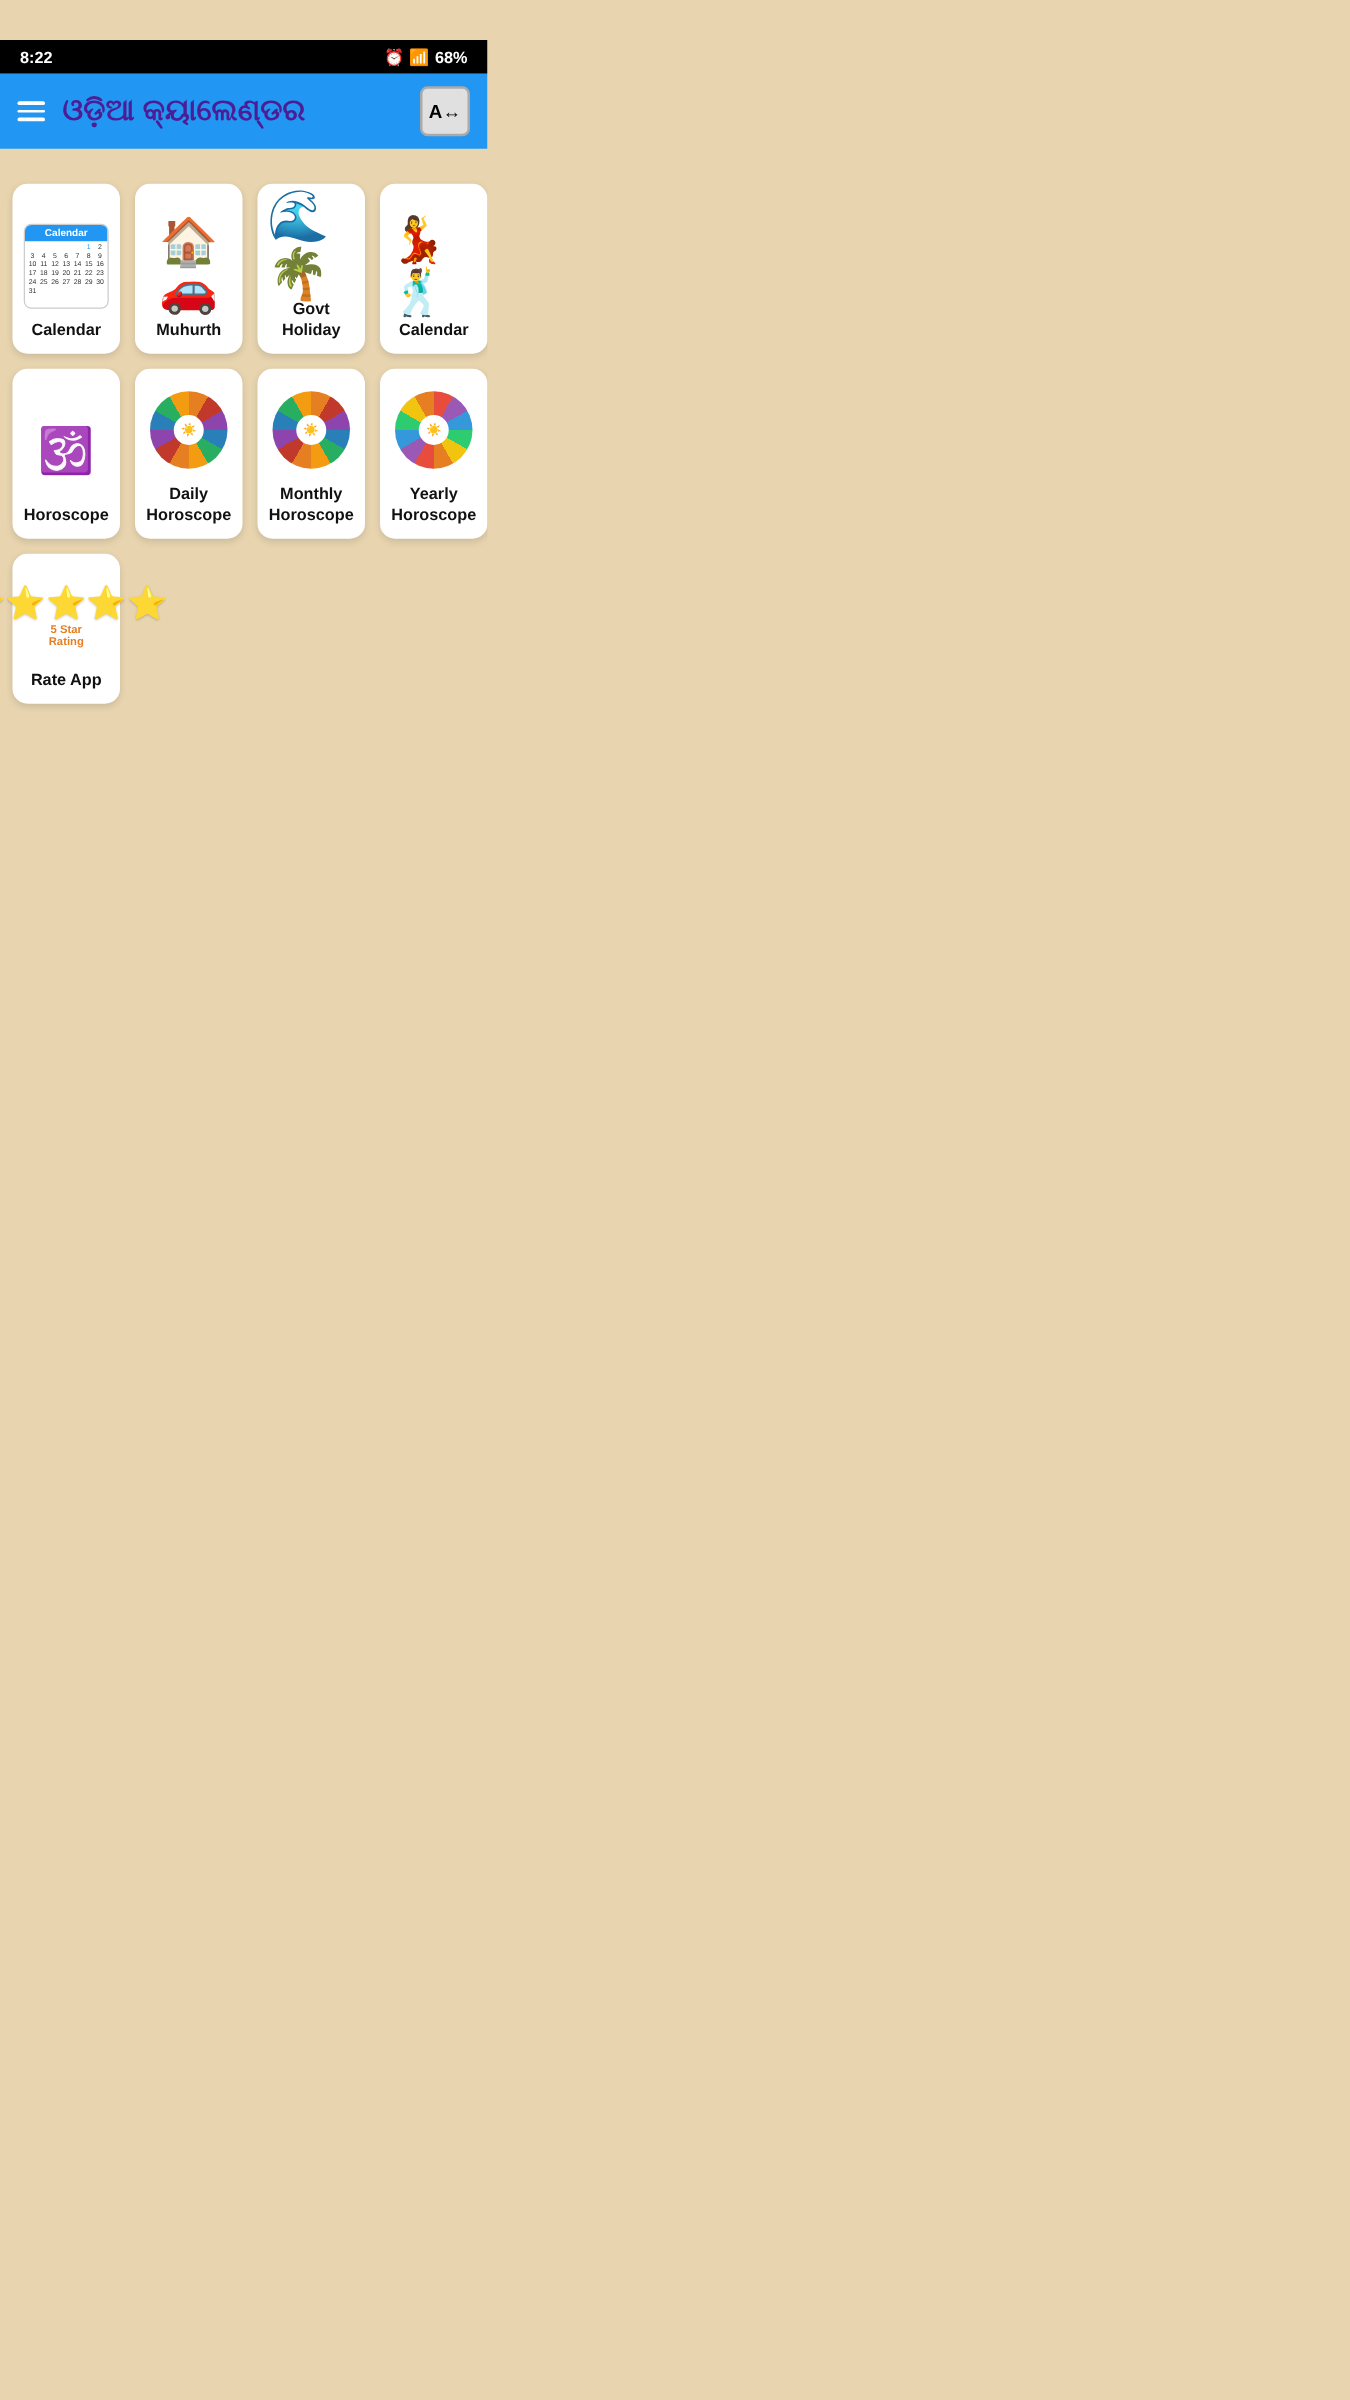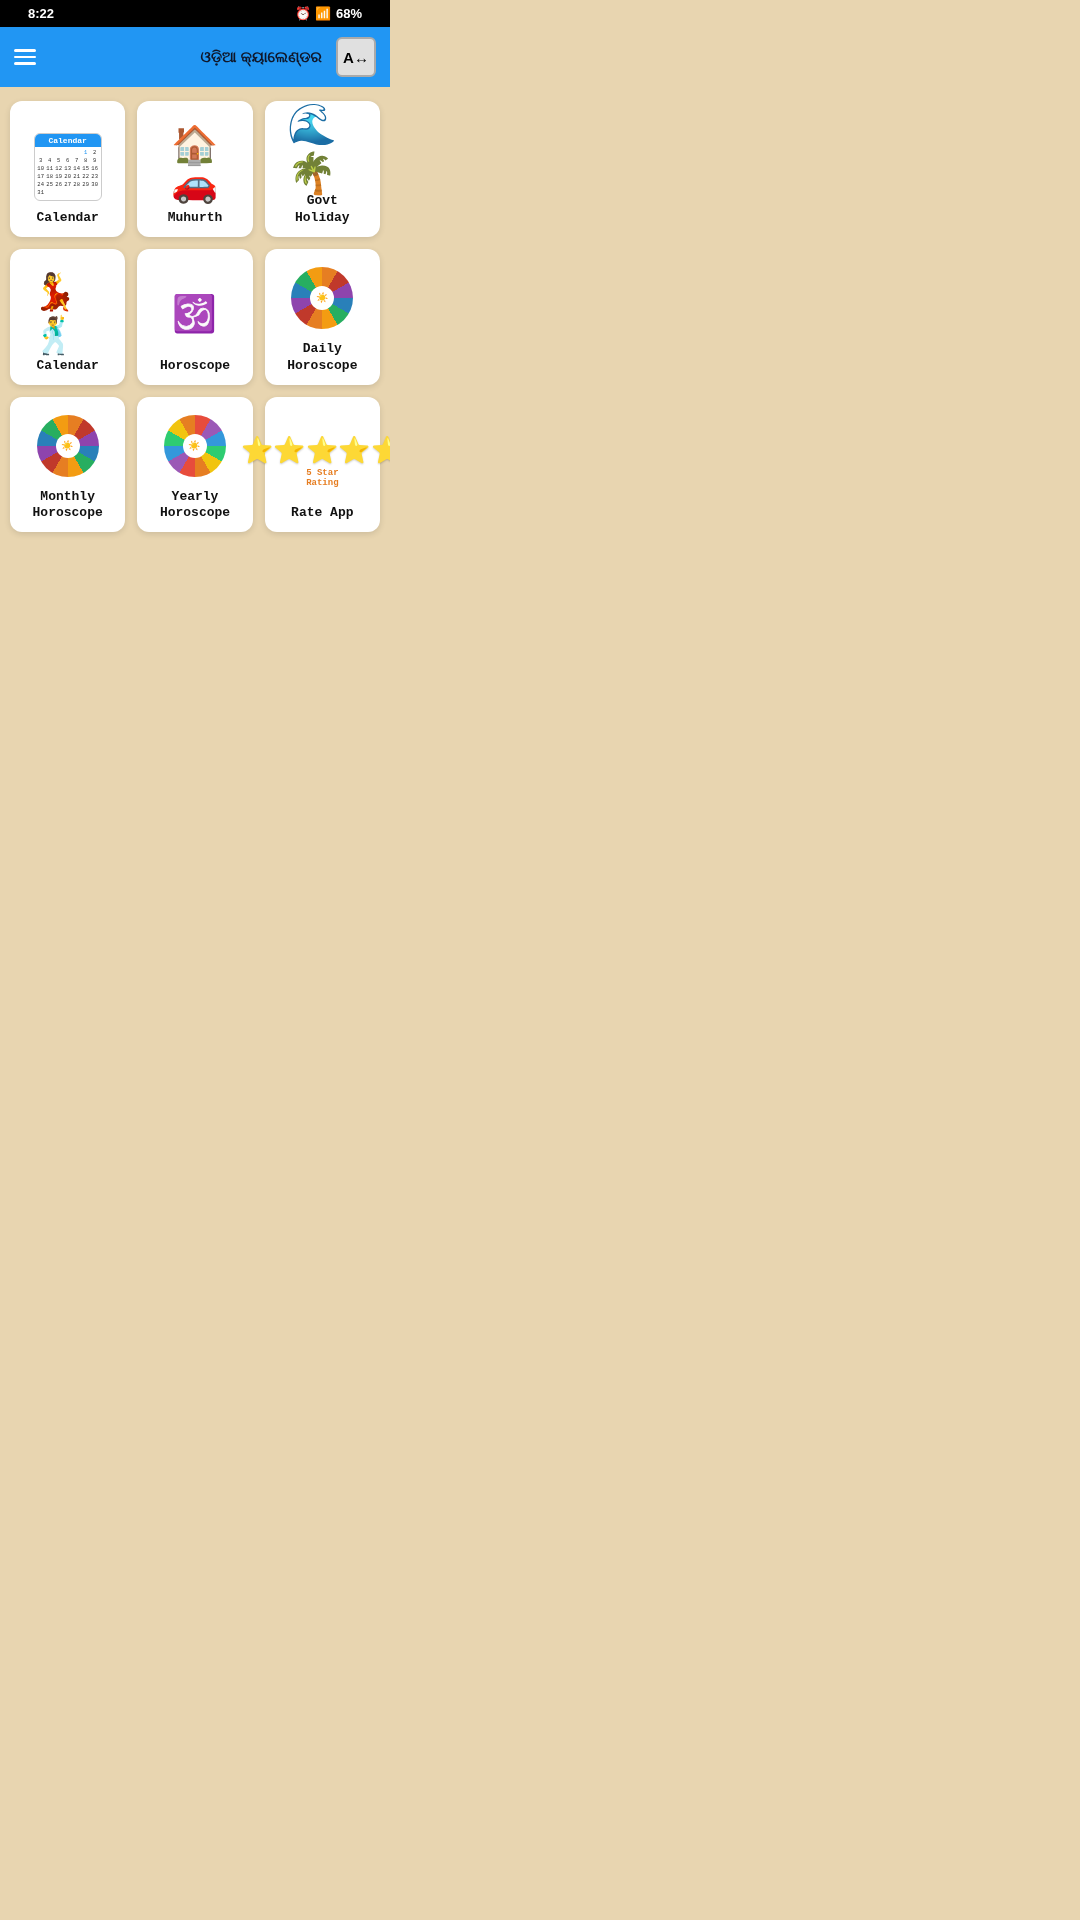--- a/index.html
+++ b/index.html
@@ -13,23 +13,24 @@
       overflow-x: hidden;
     }
 
     
     .status-bar {
       background: #000;
       color: #fff;
       display: flex;
       justify-content: space-between;
       align-items: center;
-      padding: 6px 28px;
+      padding: 6px 16px;
       font-size: 13px;
       font-weight: bold;
+      margin-top: 32px;
     }
     .status-right {
       display: flex;
       align-items: center;
       gap: 4px;
     }
 
     
     .header {
       background: #2196F3;
@@ -46,47 +47,46 @@
       cursor: pointer;
     }
     .hamburger span {
       display: block;
       width: 22px;
       height: 2.5px;
       background: #fff;
       border-radius: 2px;
     }
     .header-title {
-      color: #0f172a;
-      font-size: 15px;
+      color: #4c1d95;
+      font-size: 24px;
       font-weight: 600;
       flex: 1;
-      text-align: right;
+      text-align: left;
     }
     .translate-btn {
       width: 40px;
       height: 40px;
       background: #e0e0e0;
       border-radius: 6px;
       display: flex;
       align-items: center;
       justify-content: center;
       font-size: 15px;
       font-weight: bold;
       cursor: pointer;
       border: 2px solid #aaa;
     }
 
     
     .grid-container {
-      padding: 14px 10px;
+      padding: 28px 10px;
       display: grid;
-      grid-template-columns: repeat(3, 1fr);
+      grid-template-columns: repeat(4, 1fr);
       gap: 12px;
-      font-family: Liberation Mono, monospace;
     }
 
     .card {
       background: #fff;
       border-radius: 12px;
       padding: 14px 8px 10px;
       display: flex;
       flex-direction: column;
       align-items: center;
       justify-content: flex-end;

